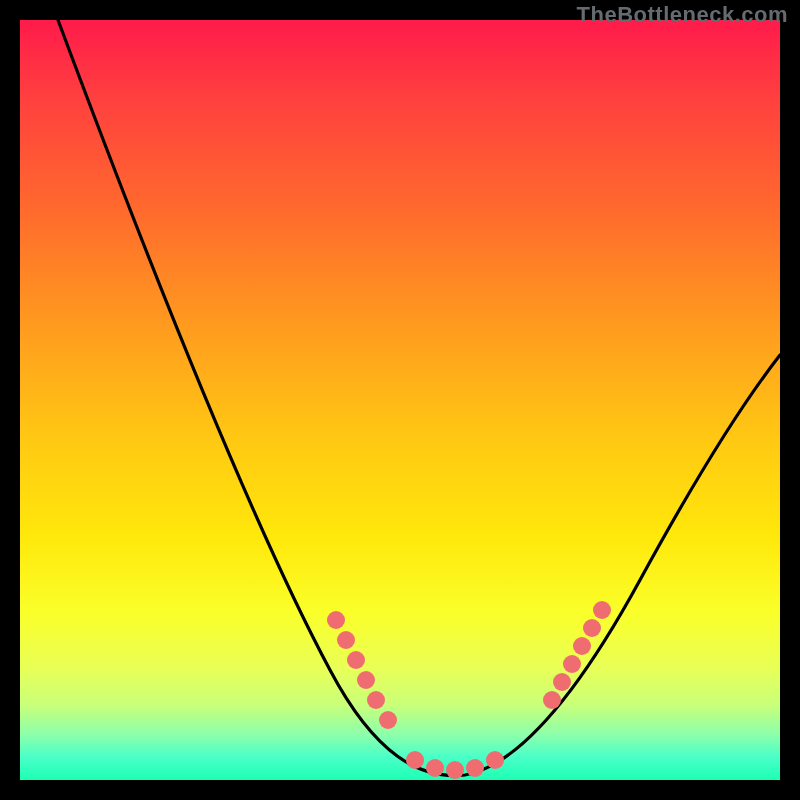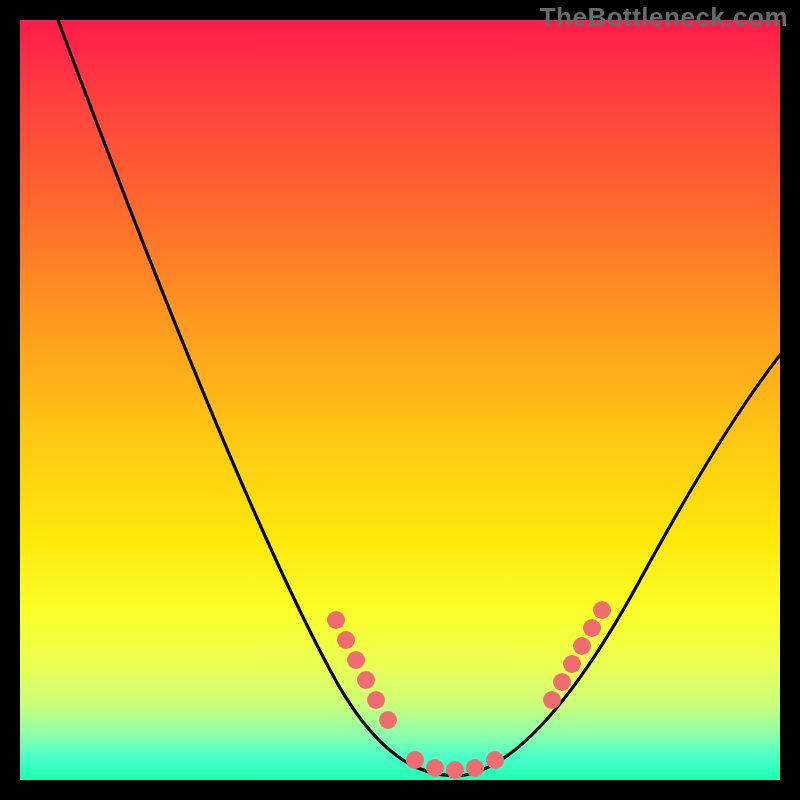--- a/index.html
+++ b/index.html
@@ -37,21 +37,21 @@
       #eaff55 85%,
       #caff78 90%,
       #8dffab 94%,
       #4affc8 97%,
       #1cffb4 100%);
   }
   .watermark {
     position: absolute;
     top: 2px;
     right: 12px;
-    font-size: 26px;
+    font-size: 22px;
     font-weight: bold;
     color: #666b6f;
     letter-spacing: 0.5px;
     user-select: none;
   }
   svg.curve {
     position: absolute;
     left: 0;
     top: 0;
     width: 760px;

